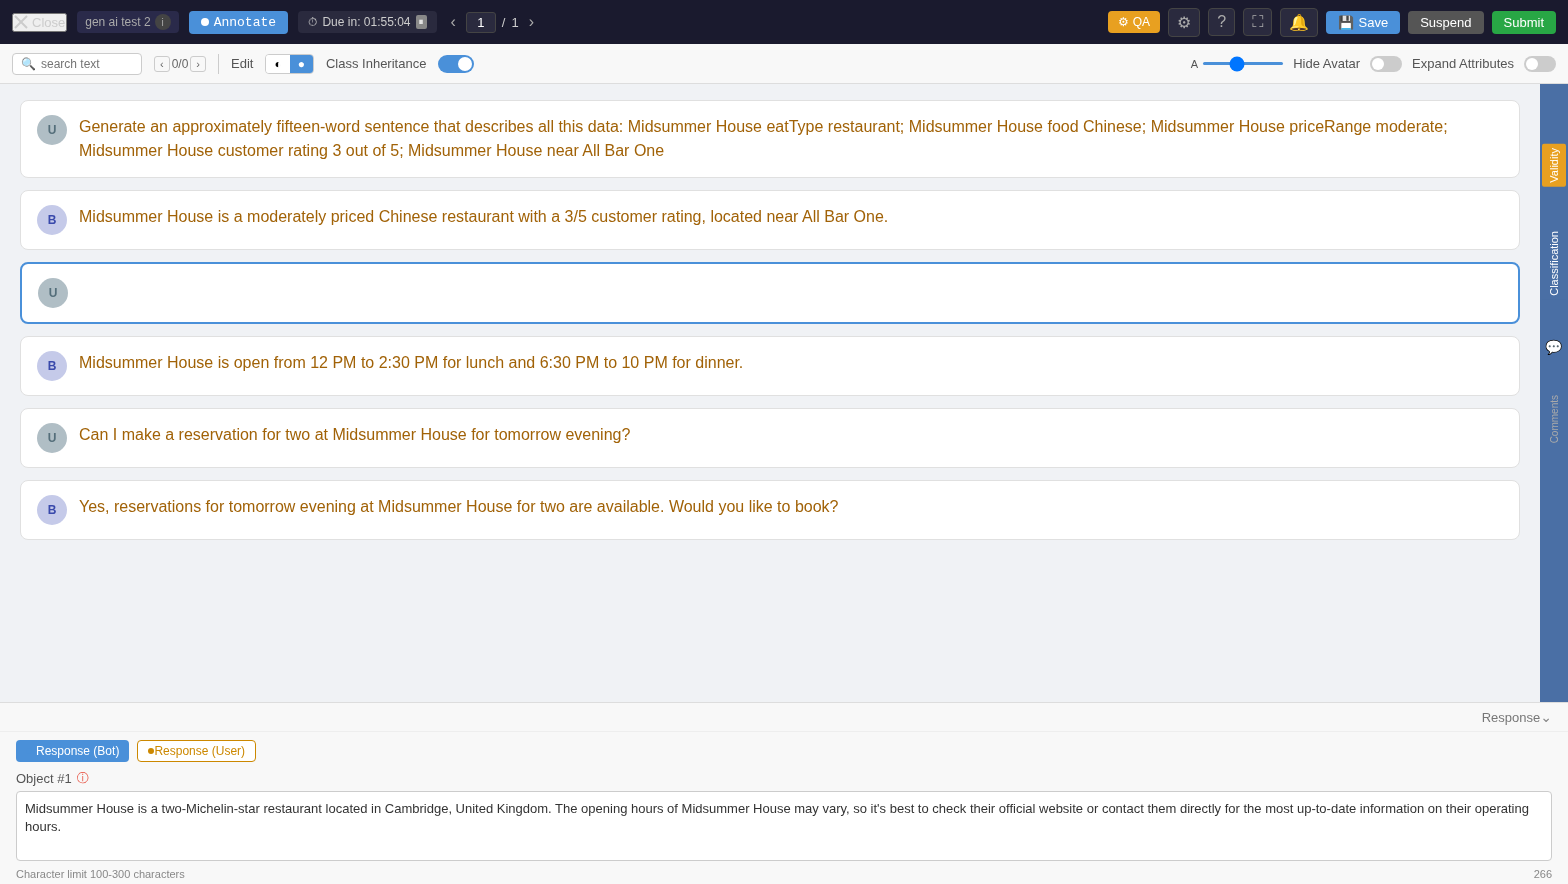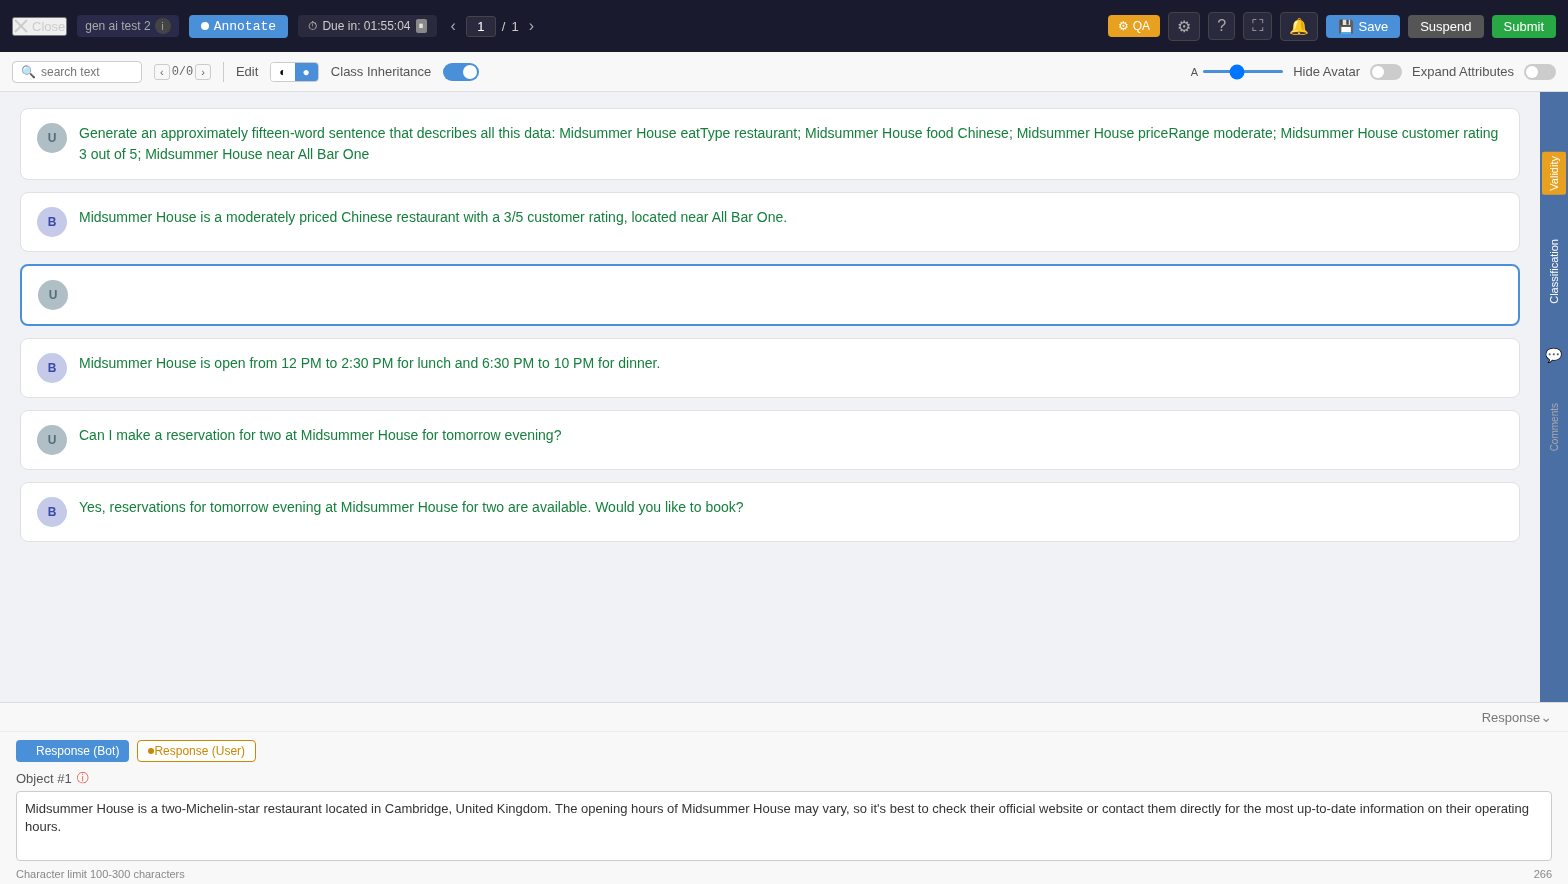--- a/index.html
+++ b/index.html
@@ -4,21 +4,21 @@
   <style>
     * { box-sizing: border-box; margin: 0; padding: 0; }
     body { font-family: -apple-system, BlinkMacSystemFont, 'Segoe UI', Arial, sans-serif; font-size: 14px; background: #f0f0f0; height: 884px; overflow: hidden; display: flex; flex-direction: column; }
 
     
     .top-bar {
       background: #1a1a2e;
       display: flex;
       align-items: center;
       padding: 0 12px;
-      height: 52px;
+      height: 44px;
       gap: 10px;
       flex-shrink: 0;
     }
     .top-bar-left { display: flex; align-items: center; gap: 10px; flex: 1; }
     .top-bar-right { display: flex; align-items: center; gap: 8px; }
     .close-btn { display: flex; align-items: center; gap: 4px; color: #ccc; cursor: pointer; font-size: 13px; }
     .close-btn svg { width: 14px; height: 14px; fill: #ccc; }
     .project-tag { background: #2a2a4a; color: #aaa; font-size: 12px; padding: 3px 8px; border-radius: 4px; display: flex; align-items: center; gap: 4px; }
     .info-icon { background: #444; border-radius: 50%; width: 16px; height: 16px; display: flex; align-items: center; justify-content: center; font-size: 10px; color: #aaa; }
     .annotate-btn { background: #4a90d9; color: white; border: none; border-radius: 4px; padding: 4px 12px; cursor: pointer; font-size: 13px; display: flex; align-items: center; gap: 5px; font-family: Liberation Mono, monospace; }
@@ -42,21 +42,21 @@
       align-items: center;
       padding: 0 12px;
       height: 40px;
       gap: 12px;
       flex-shrink: 0;
     }
     .search-box { display: flex; align-items: center; gap: 5px; border: 1px solid #ccc; border-radius: 4px; padding: 3px 8px; background: white; min-width: 130px; }
     .search-box input { border: none; outline: none; font-size: 12px; color: #888; width: 90px; }
     .nav-arrows { display: flex; align-items: center; gap: 2px; font-size: 12px; color: #666; }
     .arrow-btn { background: none; border: 1px solid #ccc; border-radius: 3px; cursor: pointer; padding: 1px 5px; font-size: 11px; color: #666; }
-    .count-display { color: #666; font-size: 12px; font-family: Liberation Mono, monospace; }
+    .count-display { color: #666; font-size: 12px; }
     .divider { width: 1px; height: 20px; background: #ccc; }
     .edit-label { color: #555; font-size: 13px; }
     .toggle-group { display: flex; align-items: center; border: 1px solid #ccc; border-radius: 4px; overflow: hidden; }
     .toggle-option { padding: 2px 8px; font-size: 12px; cursor: pointer; background: white; border: none; }
     .toggle-option.active { background: #4a90d9; color: white; }
     .class-inheritance-label { color: #555; font-size: 13px; }
     .toggle-switch { position: relative; display: inline-block; width: 36px; height: 18px; }
     .toggle-slider { position: absolute; top: 0; left: 0; right: 0; bottom: 0; background: #4a90d9; border-radius: 18px; cursor: pointer; }
     .toggle-slider:before { position: absolute; content: ''; height: 14px; width: 14px; left: 20px; bottom: 2px; background: white; border-radius: 50%; }
 
@@ -124,21 +124,21 @@
       background: #b0bec5;
       display: flex;
       align-items: center;
       justify-content: center;
       font-size: 12px;
       font-weight: bold;
       color: #546e7a;
       flex-shrink: 0;
     }
     .avatar.bot { background: #c5cae9; color: #3949ab; }
-    .message-text { font-size: 14px; color: #15803d; line-height: 1.5; }
+    .message-text { font-size: 16px; color: #a16207; line-height: 1.5; }
 
     
     .bottom-panel {
       background: #f8f8f8;
       border-top: 1px solid #ddd;
       flex-shrink: 0;
     }
     .bottom-header {
       display: flex;
       align-items: center;

